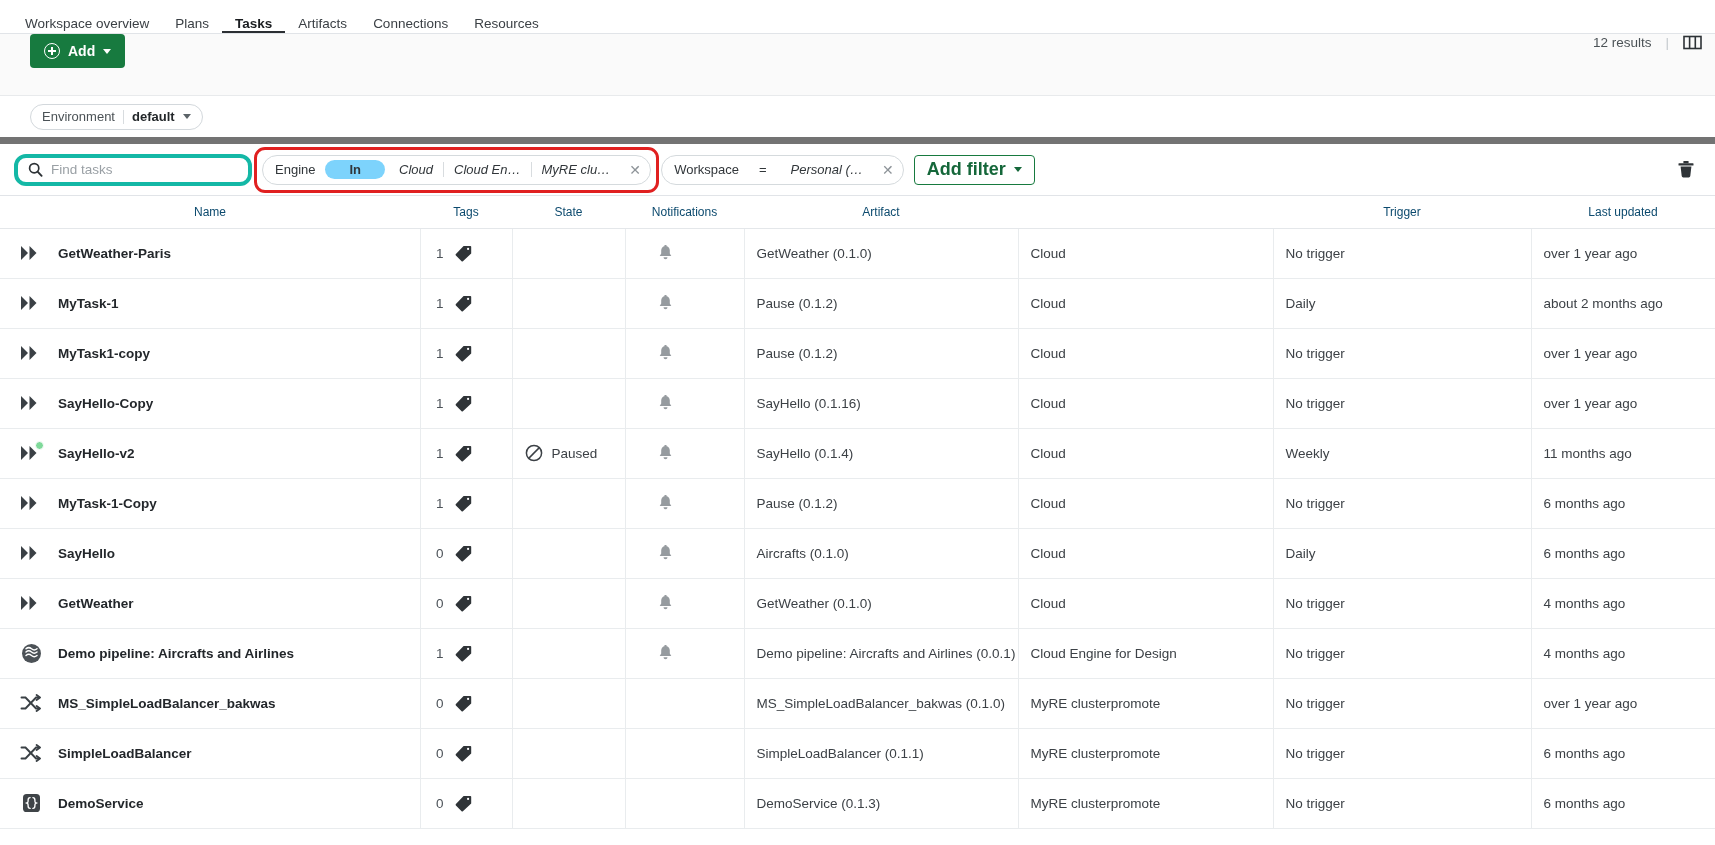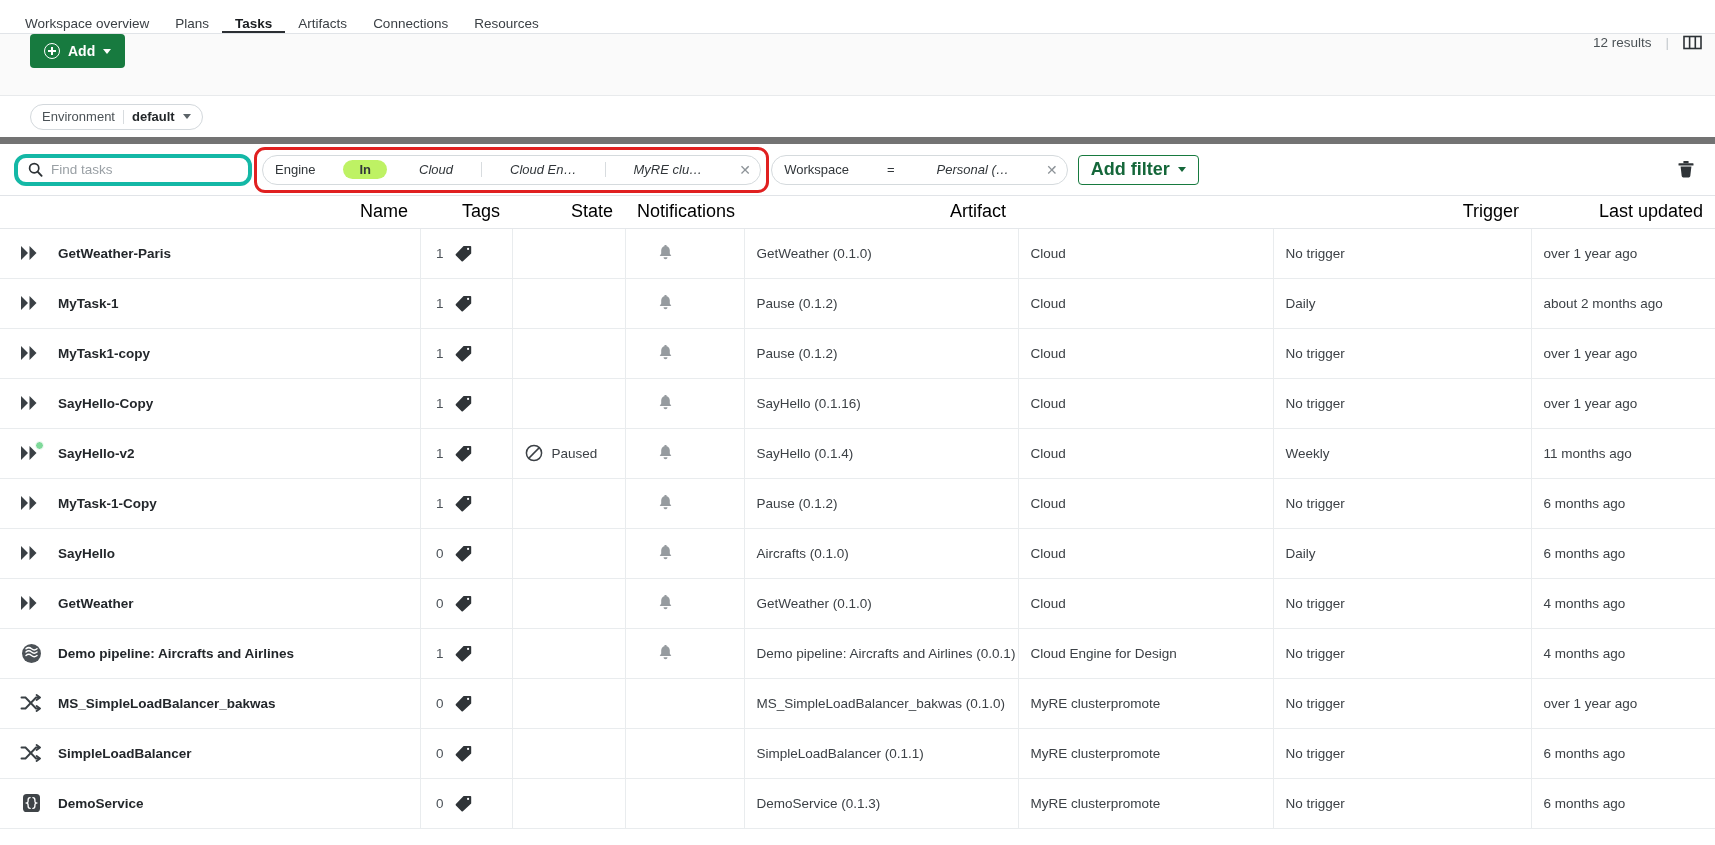--- a/index.html
+++ b/index.html
@@ -154,30 +154,30 @@
   }
   .filter-chip {
     display: inline-flex;
     align-items: center;
     height: 30px;
     border: 1px solid #d5dadd;
     border-radius: 15px;
     padding: 0 4px 0 12px;
     background: #fff;
     font-size: 13px;
-    gap: 20px;
+    gap: 2px;
     cursor: pointer;
     white-space: nowrap;
   }
   .chip-field { color: #31363a; padding-right: 8px; }
   .chip-op {
     color: #31363a; font-weight: bold;
-    background: #bef264;
+    background: #7dd3fc;
     border-radius: 10px;
-    padding: 2px 16px;
+    padding: 2px 24px;
     margin-right: 4px;
   }
   .chip-op.plain { background: transparent; font-weight: normal; padding: 2px 10px; }
   .chip-val { font-style: italic; color: #31363a; padding: 0 8px; }
   .chip-vsep { width: 1px; height: 15px; background: #d8dcdf; }
   .chip-x {
     width: 22px; height: 22px;
     display: flex; align-items: center; justify-content: center;
     color: #8d9398; font-size: 14px;
     border-radius: 50%;
@@ -205,24 +205,24 @@
 
   
   .table-wrap { width: 1715px; overflow: hidden; }
   table.tasks {
     width: 1715px;
     border-collapse: collapse;
     table-layout: fixed;
     font-size: 13.5px;
   }
   table.tasks th {
-    text-align: right;
+    text-align: center;
     font-weight: normal;
-    color: #000000;
-    font-size: 18px;
+    color: #0c4a6e;
+    font-size: 12px;
     height: 32px;
     padding: 0 12px;
     background: #ffffff;
     border-bottom: 1px solid #e4e7ea;
     vertical-align: middle;
   }
   table.tasks td {
     height: 50px;
     padding: 0 12px;
     border-bottom: 1px solid #e9ecee;

